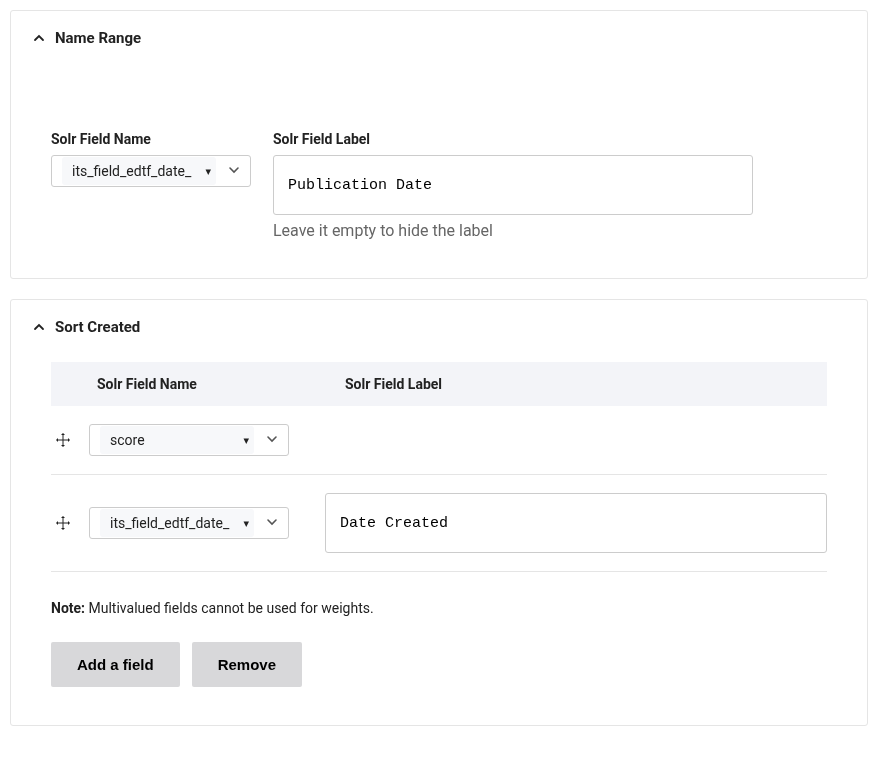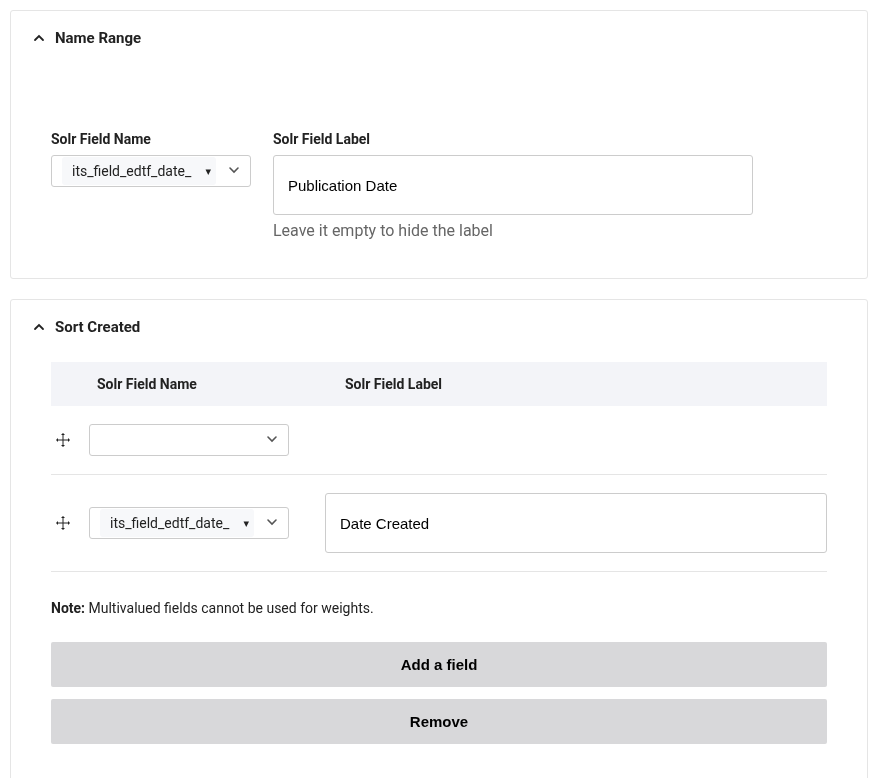--- a/index.html
+++ b/index.html
@@ -83,20 +83,21 @@
       transform: translateY(-50%);
     }
     .text-input {
       border: 1px solid #ccc;
       border-radius: 3px;
       padding: 25px 14px;
       font-size: 15px;
       width: 480px;
       height: 60px;
       background: #fff;
+      font-family: Liberation Mono, monospace;
     }
     .hint {
       font-size: 16px;
       color: #666;
       margin-top: 6px;
     }
 
     
     .show-weights {
       display: flex;
@@ -136,21 +137,20 @@
     .sort-row .text-input { flex: 1; width: auto; margin-left: 28px; }
     .note {
       margin-top: 28px;
       font-size: 14px;
     }
     .note strong { font-weight: 700; }
     .button-row {
       display: flex;
       gap: 12px;
       margin-top: 26px;
-      flex-direction: column;
     }
     .btn {
       background: #d8d8da;
       border: none;
       padding: 14px 26px;
       font-size: 15px;
       font-weight: 700;
       cursor: pointer;
       border-radius: 2px;
     }
@@ -210,20 +210,21 @@
 
       <div class="sort-row">
         <div class="drag-handle">
           <svg width="16" height="16" viewBox="0 0 16 16">
             <path d="M8 1 L6 3 L10 3 Z M8 15 L6 13 L10 13 Z M1 8 L3 6 L3 10 Z M15 8 L13 6 L13 10 Z" fill="#222"></path>
             <line x1="8" y1="2" x2="8" y2="14" stroke="#222" stroke-width="1"></line>
             <line x1="2" y1="8" x2="14" y2="8" stroke="#222" stroke-width="1"></line>
           </svg>
         </div>
         <div class="select-outer">
+          <div class="select-inner">score</div>
           <span class="chev-down">
             <svg width="12" height="12" viewBox="0 0 12 12">
                 <path d="M2 4 L6 8 L10 4" stroke="#555" stroke-width="1.6" fill="none" stroke-linecap="round"></path>
               </svg>
           </span>
         </div>
       </div>
 
       <div class="sort-row">
         <div class="drag-handle">

